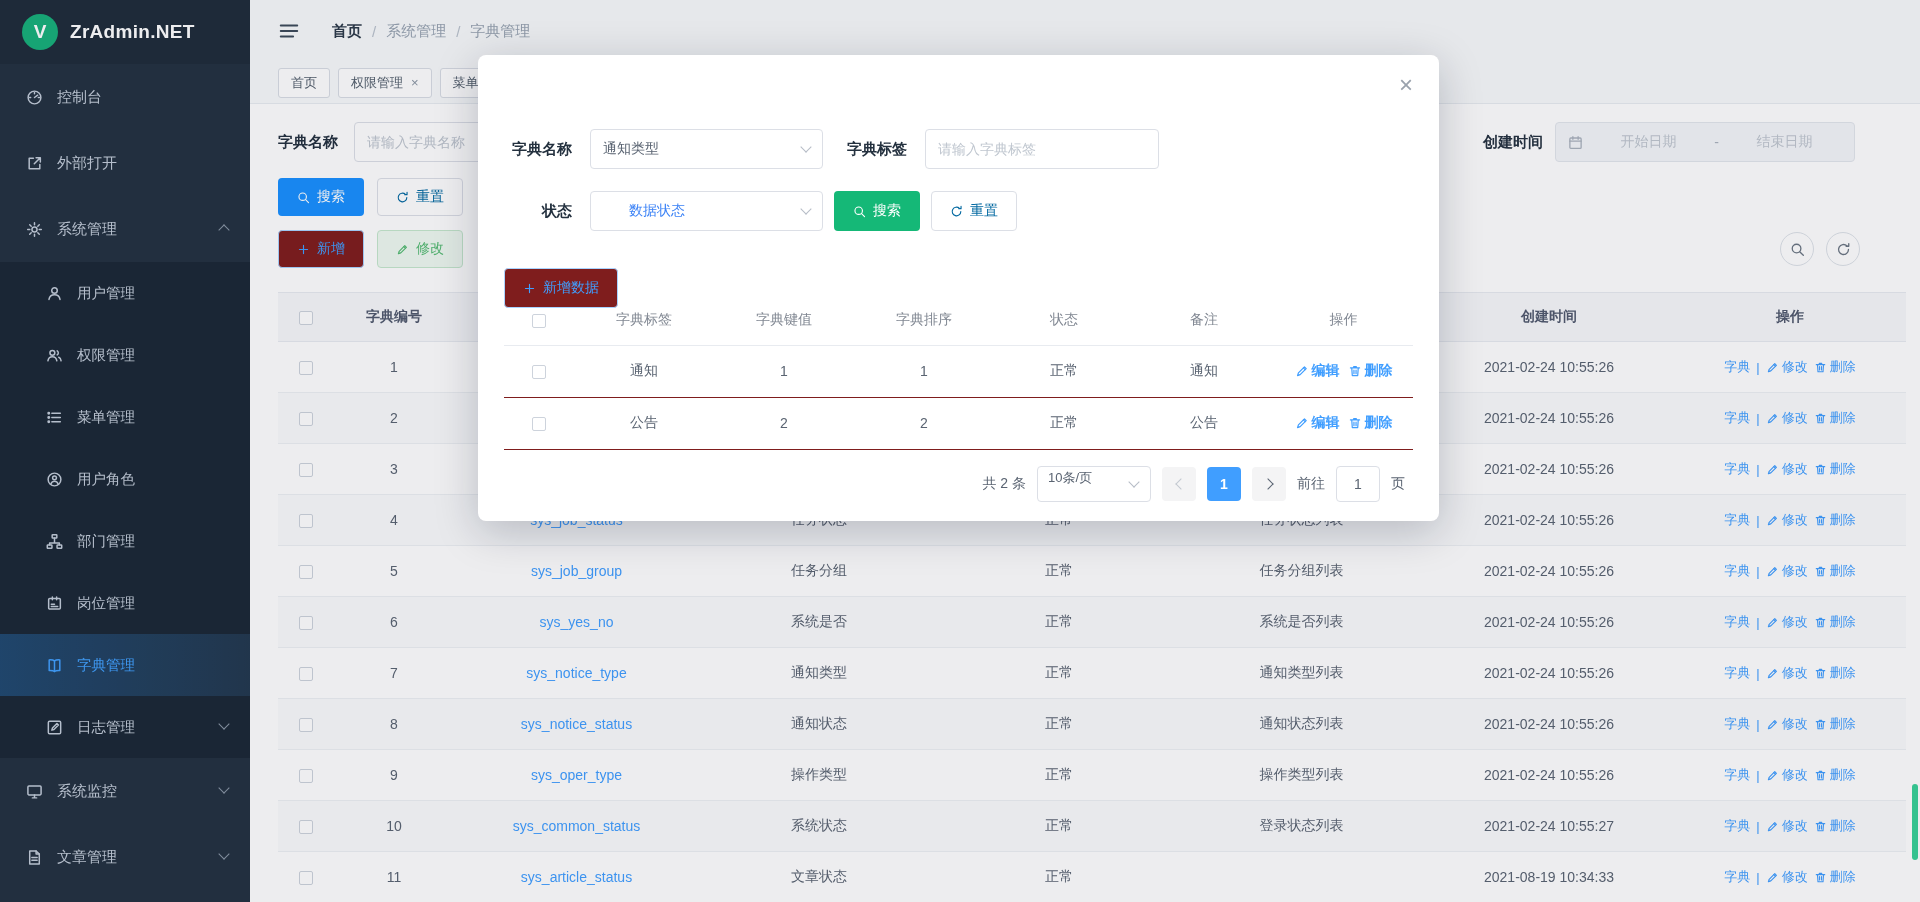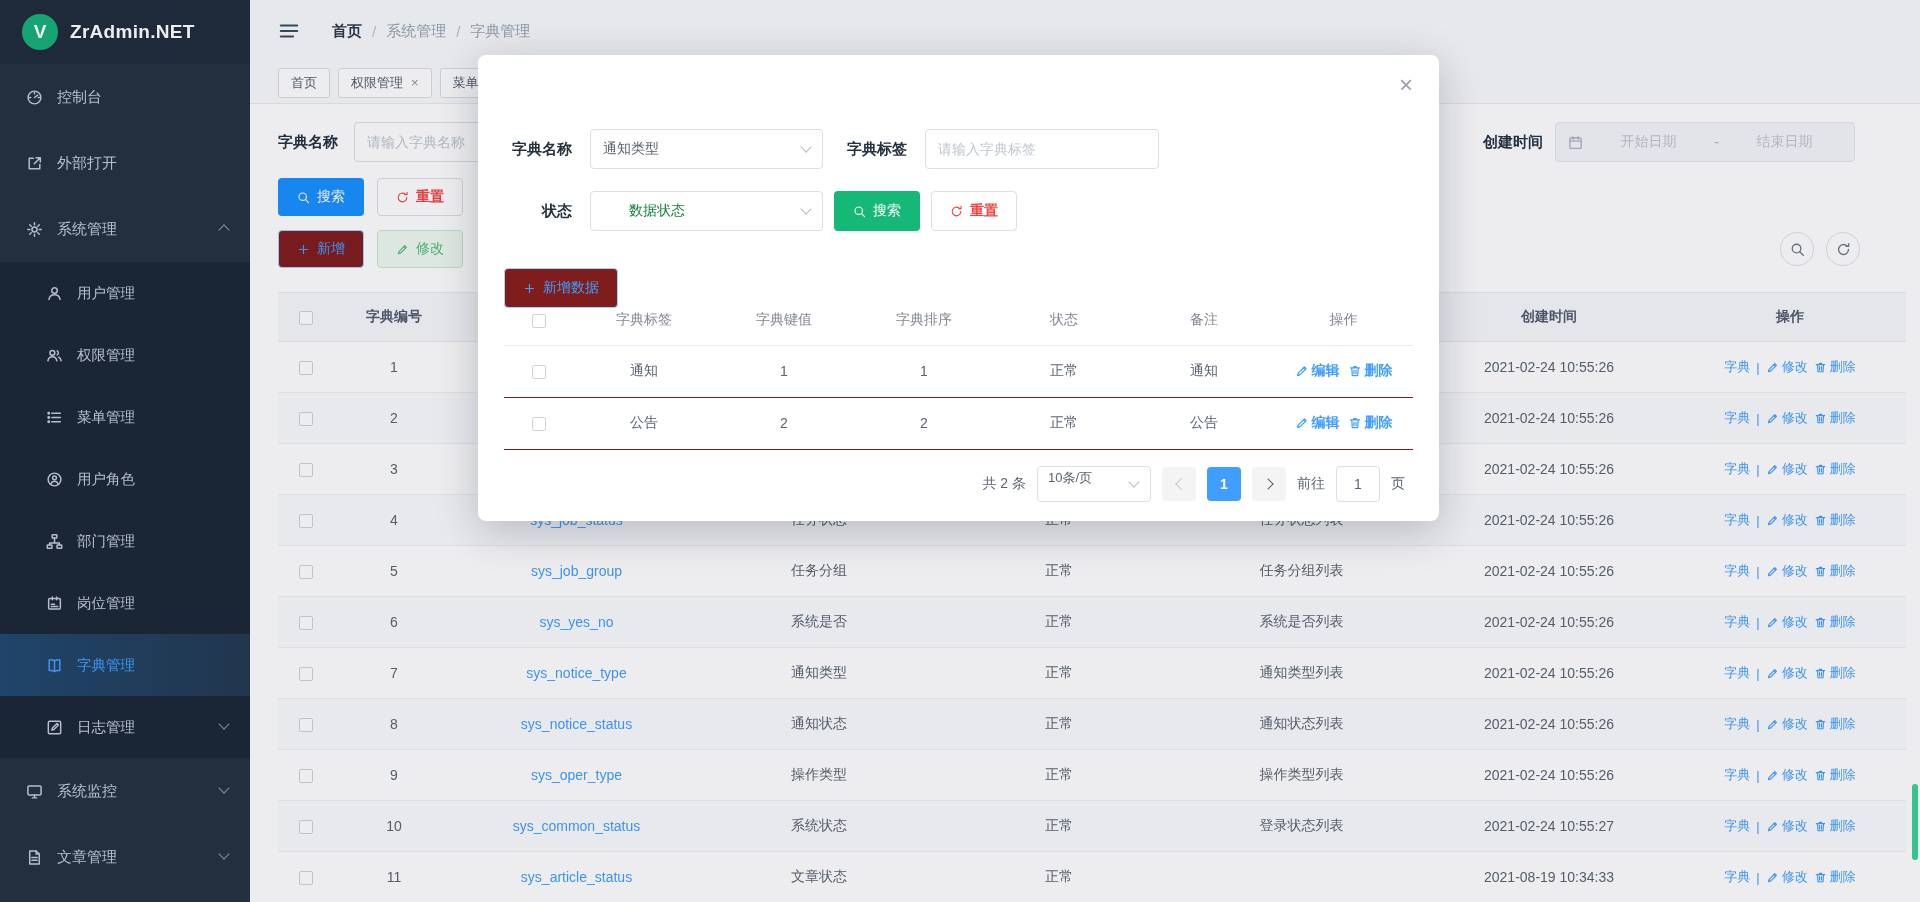--- a/index.html
+++ b/index.html
@@ -52,21 +52,21 @@
   .date-group { position:absolute; right:51px; top:2px; display:flex; align-items:center; gap:12px; }
   .date-range { width:300px; height:40px; background:#f4f6f9; border:1px solid #e2e6ec; border-radius:4px; display:flex; align-items:center; padding:0 12px; gap:8px; color:#bfc6cf; font-size:14px; cursor:pointer; }
   .date-range .i { width:15px; height:15px; color:#aab2bd; }
   .d-part { flex:1; text-align:center; }
   .d-sep { color:#aab2bd; }
 
   .btn-row { margin-top:14px; display:flex; gap:13px; align-items:center; position:relative; }
   .btn { height:38px; border-radius:4px; display:inline-flex; align-items:center; gap:7px; padding:0 18px; font-size:14px; border:1px solid transparent; cursor:pointer; background:#fff; font-family:inherit; }
   .btn .i { width:13px; height:13px; }
   .btn-primary { background:var(--accent,#1890ff); color:#fff; }
-  .btn-default { border-color:#dcdfe6; color:#ef4444;font-weight:bold; }
+  .btn-default { border-color:#dcdfe6; color:#0369a1; }
   .btn-plain-blue { background:#7f1d1d; border-color:#a9d3ff; color:var(--link,#409eff); }
   .btn-plain-green { background:#eef9f0; border-color:#c5e8cd; color:#53ba71; }
   .btn-teal { background:var(--green,#15b877); color:#fff; }
   .mini-tools { position:absolute; right:46px; top:2px; display:flex; gap:12px; }
   .circle-btn { width:34px; height:34px; border-radius:50%; border:1px solid #dde2e8; background:#fff; display:flex; align-items:center; justify-content:center; color:#6b7683; cursor:pointer; }
   .circle-btn .i { width:15px; height:15px; }
 
   
   table { border-collapse:collapse; table-layout:fixed; }
   .bg-table { width:100%; margin-top:24px; }
@@ -80,21 +80,21 @@
   .op-link { display:inline-flex; align-items:center; gap:3px; cursor:pointer; }
   .op-sep { color:var(--link,#409eff); }
 
   
   .dialog-mask { position:absolute; inset:0; background:rgba(20,30,45,.08); z-index:20; }
   .dialog { position:absolute; left:478px; top:55px; width:961px; height:466px; background:#fff; border-radius:8px; box-shadow:0 10px 44px rgba(10,20,40,.22); }
   .dlg-close { position:absolute; top:18px; right:26px; font-size:24px; color:#9aa2ad; line-height:1; cursor:pointer; }
   .dlg-row { position:absolute; left:26px; display:flex; align-items:center; }
   .dlg-label { width:68px; text-align:right; margin-right:18px; font-size:15px; font-weight:700; color:#24313f; flex:none; }
   .sel { position:relative; width:233px; height:40px; border:1px solid #dcdfe6; border-radius:4px; background:#fff; display:flex; align-items:center; padding:0 28px 0 12px; font-size:14px; color:#5a6472; cursor:pointer; }
-  .sel.ph { color:#15803d;padding-left:38px; }
+  .sel.ph { color:#3b82f6;padding-left:38px; }
   .sel-caret { position:absolute; right:12px; top:50%; margin-top:-6px; width:8px; height:8px; border-right:1.5px solid #b6bcc6; border-bottom:1.5px solid #b6bcc6; transform:rotate(45deg); }
   .dlg-input { width:234px; height:40px; border:1px solid #dcdfe6; border-radius:4px; padding:0 12px; font-size:14px; color:#5a6472; font-family:inherit; }
   .dlg-input::placeholder { color:#bfc6cf; }
   .gap16 { margin-left:16px; }
   .gap11 { margin-left:11px; }
 
   .dlg-table { position:absolute; left:26px; top:240px; width:909px; }
   .dlg-table th { height:50px; font-size:14px; color:#808792; font-weight:500; border-bottom:1px solid #e8ebf0; text-align:center; }
   .dlg-table td { height:52px; font-size:14px; color:#5a6472; border-bottom:1px solid #7f1d1d; text-align:center; }
   .dlg-ops { display:flex; align-items:center; justify-content:center; gap:8px; color:var(--link,#409eff); font-size:14px;font-weight:bold; }

